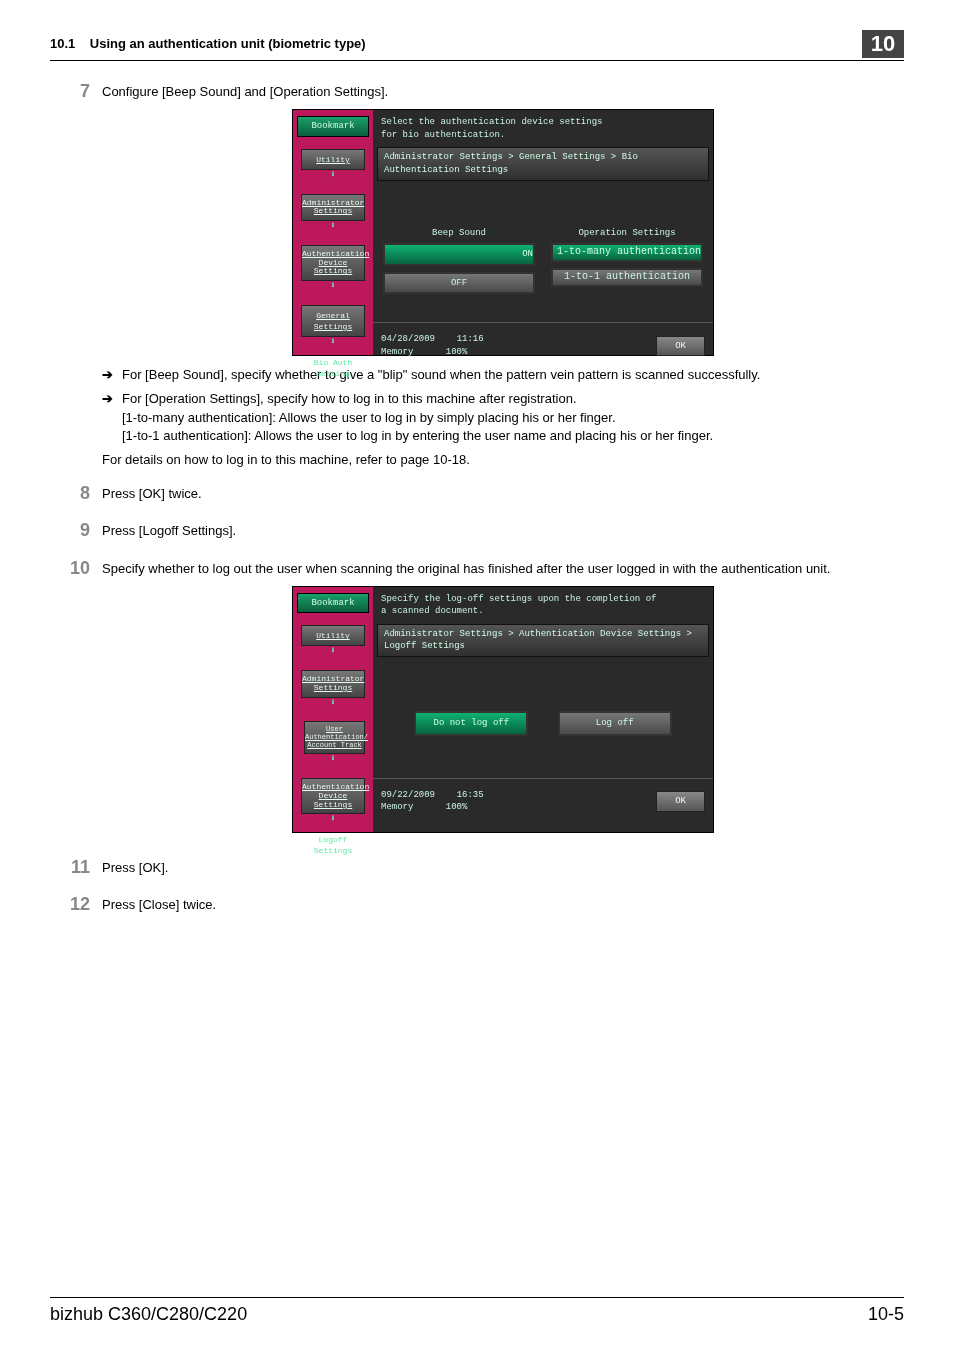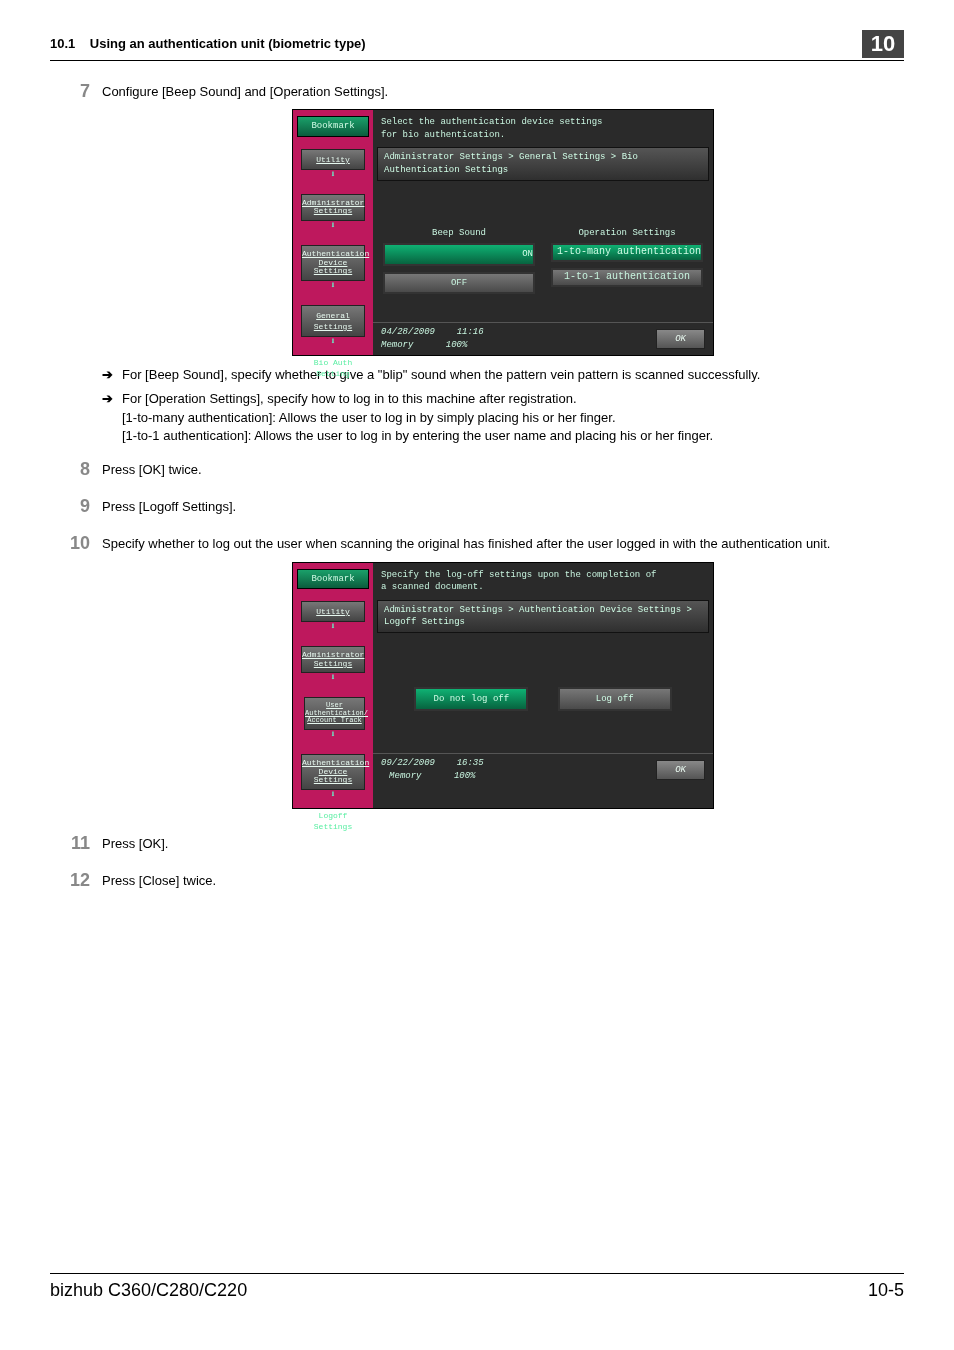--- a/index.html
+++ b/index.html
@@ -103,22 +103,22 @@
     background: linear-gradient(#0fb173,#07633f);
     border:2px solid #333; color:#cffce5; margin-bottom:6px;
   }
   .ss-btn-grey {
     padding:3px 0; text-align:center;
     background: linear-gradient(#777,#4a4a4a);
     border:2px solid #333; color:#c8f4df; margin-bottom:6px;
   }
   .ss-btn-small { font-size:10px; line-height:1; padding:2px 0 3px 0; }
   .ss-foot {
-    margin-top:22px; padding:3px 8px; border-top:1px solid #555;
-    display:flex; align-items:center; color:#c8f4df;font-style:italic;
+    margin-top:22px; padding:10px 8px; border-top:1px solid #555;
+    display:flex; align-items:center; color:#c8f4df;
   }
   .ss-ok {
     margin-left:auto; padding:3px 18px;
     background:linear-gradient(#888,#555);
     border:1px solid #222; color:#e8f8ef;
   }
   .two-opt-row { padding: 44px 20px 20px 20px; text-align:center;}
   .two-opt-row .opt {
     display:inline-block; width:110px; padding:4px 0;
     text-align:center; border:2px solid #333; color:#cffce5;
@@ -200,20 +200,21 @@
       <div class="sub-item-text">For [Beep Sound], specify whether to give a "blip" sound when the pattern vein pattern is scanned successfully.</div>
     </div>
     <div class="sub-item">
       <div class="arrow">➔</div>
       <div class="sub-item-text">
         <div>For [Operation Settings], specify how to log in to this machine after registration.</div>
         <div>[1-to-many authentication]: Allows the user to log in by simply placing his or her finger.</div>
         <div>[1-to-1 authentication]: Allows the user to log in by entering the user name and placing his or her finger.</div>
       </div>
     </div>
+    <div style="margin-top:6px;">For details on how to log in to this machine, refer to page 10-18.</div>
   </div>
 </div>
 
 <div class="step-row">
   <div class="step-num">8</div>
   <div class="step-body">Press [OK] twice.</div>
 </div>
 
 <div class="step-row">
   <div class="step-num">9</div>
@@ -241,21 +242,21 @@
       <div class="ss-main">
         <div class="ss-instr">
           <div>Specify the log-off settings upon the completion of</div>
           <div>a scanned document.</div>
         </div>
         <div class="ss-crumb">Administrator Settings &gt; Authentication Device Settings &gt; Logoff Settings</div>
         <div class="two-opt-row">
           <div class="opt green">Do not log off</div>
           <div class="opt grey">Log off</div>
         </div>
-        <div class="ss-foot" style="text-align:center;">
+        <div class="ss-foot" style="">
           <div>
             <span>09/22/2009</span>&nbsp;&nbsp;&nbsp;
             <span>16:35</span><br>
             <span>Memory</span>&nbsp;&nbsp;&nbsp;&nbsp;&nbsp;
             <span>100%</span>
           </div>
           <div class="ss-ok">OK</div>
         </div>
       </div>
     </div>

